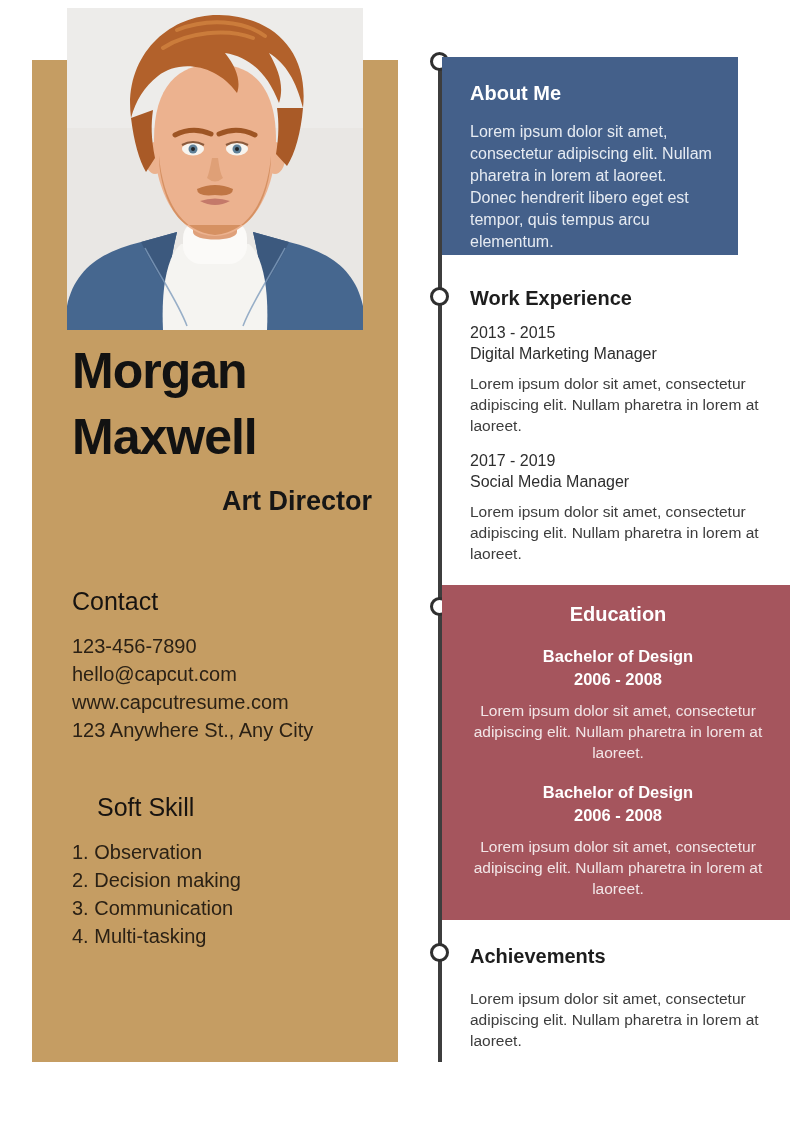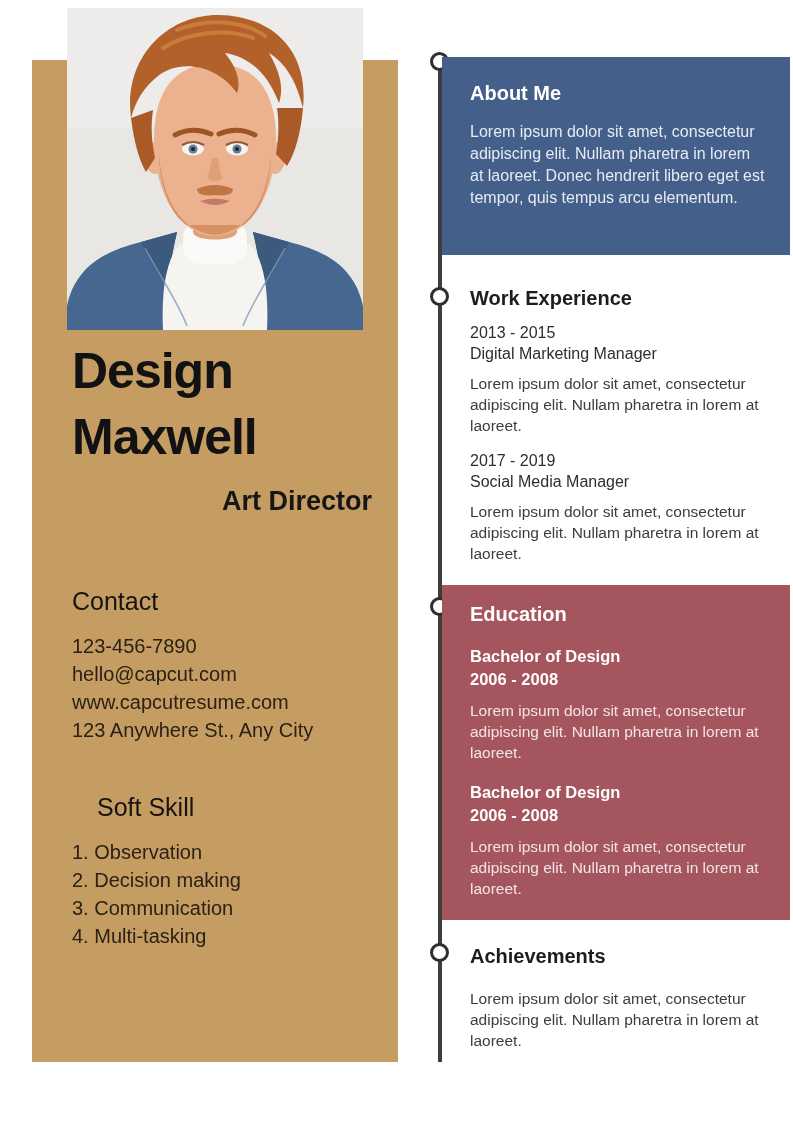--- a/index.html
+++ b/index.html
@@ -17,24 +17,24 @@
   .side-heading{margin-top:68px;font-size:25px;line-height:30px;font-weight:400;color:#171310;}
   .side-heading.second{margin-top:48px;margin-left:25px;}
   .side-list{margin-top:16px;font-size:20px;line-height:28px;color:#2b2115;}
   .side-list div{white-space:nowrap;}
   
   .timeline-line{position:absolute;left:438px;top:60px;width:4px;height:1002px;background:#3D3D3D;}
   .timeline-dot{position:absolute;left:430px;width:13px;height:13px;background:#ffffff;
     border:3.5px solid #2f2f2f;border-radius:50%;}
   .dot-about{top:52px;} .dot-work{top:287px;} .dot-edu{top:597px;} .dot-ach{top:943px;}
   
-  .about-box{position:absolute;left:442px;top:57px;width:348px;height:198px;background:#44608A;
+  .about-box{position:absolute;left:442px;top:57px;width:296px;height:198px;background:#44608A;
     box-sizing:border-box;padding:23px 24px 0 28px;color:#ffffff;}
   .edu-box{position:absolute;left:442px;top:585px;width:348px;height:335px;background:#A5555D;
-    box-sizing:border-box;padding:16px 24px 0 28px;color:#ffffff;}
+    box-sizing:border-box;padding:16px 24px 0 28px;color:#ffffff;text-align:center;}
   .box-heading{font-size:20px;line-height:26px;font-weight:600;color:#ffffff;}
   .box-body{margin-top:15px;font-size:16px;line-height:22px;color:#E6EBF2;}
   .plain-section{position:absolute;left:470px;width:304px;color:#1d1d1d;}
   .work-section{top:286px;} .ach-section{top:944px;}
   .plain-heading{font-size:20px;line-height:24px;font-weight:700;color:#1d1d1d;}
   .entry{margin-top:12px;}
   .entry + .entry{margin-top:14px;}
   .entry-period,.entry-title{font-size:16px;line-height:21px;color:#2e2e2e;}
   .entry-body{margin-top:9px;font-size:15.5px;line-height:21px;color:#3c3c3c;}
   .degree{margin-top:18px;}
@@ -93,21 +93,21 @@
 
       <path d="M130,181 Q148,173 166,181 Q166,189 148,187 Q130,189 130,181 Z" fill="#B2612B" opacity="0.75"></path>
       <path d="M133,193 Q148,188 163,193 Q148,201 133,193 Z" fill="#C4796A"></path>
 
       <path d="M78,240 C94,270 112,296 120,318 M218,240 C202,270 184,296 176,318" stroke="#7f9cbd" stroke-width="1.5" fill="none" opacity="0.8"></path>
     </svg>
   </div>
 
   <div class="left-content">
     <div class="name">
-      <div>Design</div>
+      <div>Morgan</div>
       <div>Maxwell</div>
     </div>
     <div class="job-title">Art Director</div>
 
     <div class="side-heading">Contact</div>
     <div class="side-list">
       <div>123-456-7890</div>
       <div>hello@capcut.com</div>
       <div>www.capcutresume.com</div>
       <div>123 Anywhere St., Any City</div>

